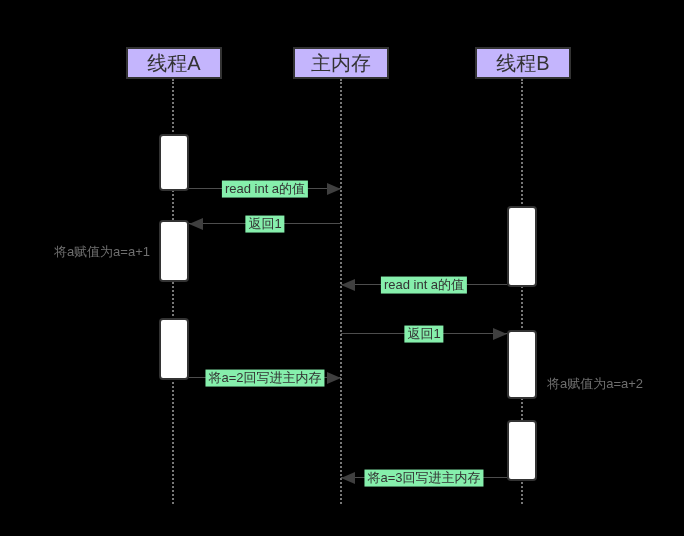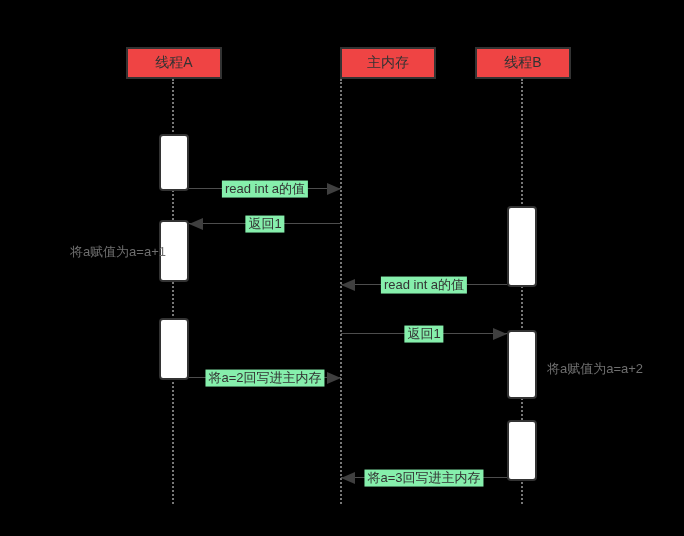--- a/index.html
+++ b/index.html
@@ -16,31 +16,31 @@
     font-family: "Liberation Sans", "DejaVu Sans", sans-serif;
   }
 
   
   .actor-box {
     position: absolute;
     top: 47px;
     width: 96px;
     height: 32px;
     box-sizing: border-box;
-    background: #ef4444;
+    background: #c4b5fd;
     border: 2px solid #333333;
     color: #333333;
-    font-size: 14px;
+    font-size: 20px;
     display: flex;
     align-items: center;
     justify-content: center;
     white-space: nowrap;
   }
   #actor-a { left: 126px; }
-  #actor-m { left: 293px; margin-left: 47px; }
+  #actor-m { left: 293px; }
   #actor-b { left: 475px; text-align: right; }
 
   
   .lifeline {
     position: absolute;
     top: 79px;
     height: 425px;
     width: 0;
     border-left: 2px dotted #777777;
   }
@@ -112,22 +112,22 @@
   #msg-6 { left: 341px; top: 478px; width: 166px; }
 
   
   .side-note {
     position: absolute;
     color: #6f6f6f;
     font-size: 13px;
     line-height: 15px;
     white-space: nowrap;
   }
-  #note-a { left: 60px;  top: 244px; width: 106px; text-align: right; }
-  #note-b { left: 547px; top: 361px; text-align: left; }
+  #note-a { left: 44px;  top: 244px; width: 106px; text-align: right; }
+  #note-b { left: 547px; top: 376px; text-align: left; }
 </style>
 </head>
 <body>
 
 <div id="stage">
 
   <div class="lifeline" id="lifeline-a"></div>
   <div class="lifeline" id="lifeline-m"></div>
   <div class="lifeline" id="lifeline-b"></div>
 

